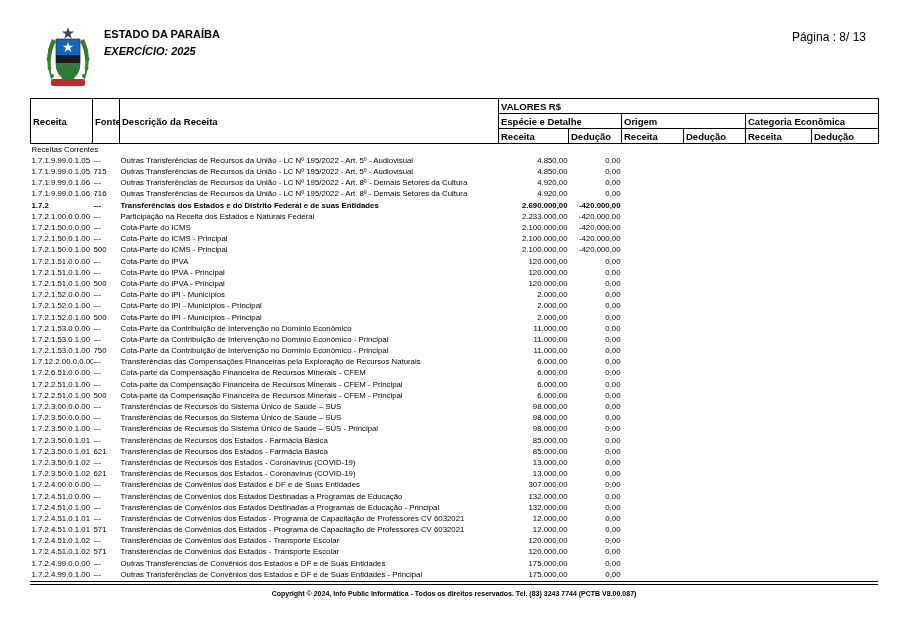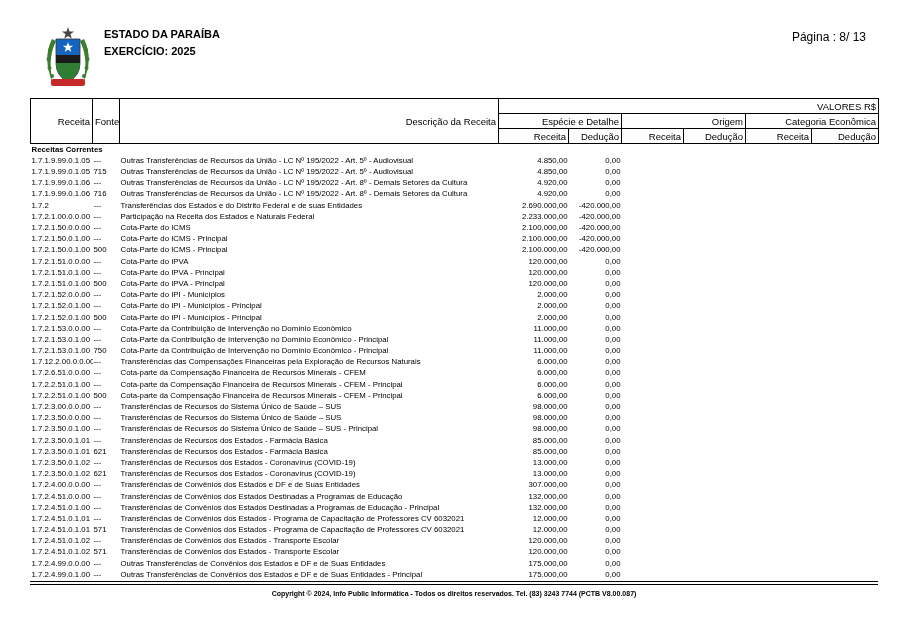--- a/index.html
+++ b/index.html
@@ -5,36 +5,36 @@
   html,body{margin:0;padding:0;background:#fff;}
   .page{
     position:relative;width:900px;height:637px;background:#fff;overflow:hidden;
     font-family:"Liberation Sans","DejaVu Sans",sans-serif;color:#000;
   }
   
   .rpt-header{position:absolute;left:42px;top:26px;display:flex;}
   .logo{width:52px;height:64px;margin-right:10px;}
   .org-lines{padding-top:2px;}
   .org-line{font-weight:bold;font-size:11px;line-height:13.5px;white-space:nowrap;}
-  .org-line.exercicio{margin-top:3px;}
+  .org-line.exercicio{margin-top:3px;font-style:italic;}
   .page-number{position:absolute;top:30px;right:34px;font-size:12px;white-space:nowrap;}
   
   .content{position:absolute;left:30px;top:98px;width:848px;}
   table.report{border-collapse:collapse;width:848px;table-layout:fixed;}
   table.report thead th{
-    border:1px solid #000;font-size:9.5px;font-weight:normal;height:14px;
-    padding:0 2px;text-align:right;white-space:nowrap;overflow:hidden;
+    border:1px solid #000;font-size:9.5px;font-weight:bold;height:14px;
+    padding:0 2px;text-align:left;white-space:nowrap;overflow:hidden;
   }
   table.report thead tr:last-child th{border-bottom:1.5px solid #000;}
   table.report tbody td{
     border:none;font-size:7.8px;line-height:1;height:11.2px;
     padding:0 1px;white-space:nowrap;overflow:hidden;vertical-align:middle;
   }
-  tr.section-row td{font-weight:bold;font-size:8.5px;height:13px;border-bottom:1px solid #000;padding-left:2px;}
-  tr.bold td{font-weight:normal;}
+  tr.section-row td{font-weight:normal;font-size:8.5px;height:13px;border-bottom:1px solid #000;padding-left:2px;}
+  tr.bold td{font-weight:bold;}
   td.num{text-align:right;padding-right:3px;}
   td.desc{padding-left:2px;margin-left:44px;}
   .bottom-rule{border-top:4px double #000;width:848px;margin-top:1px;}
   .footer-text{margin-top:5px;text-align:center;font-size:7px;font-weight:bold;white-space:nowrap;}
 </style>
 </head>
 <body>
 
 <div class="page">
 

